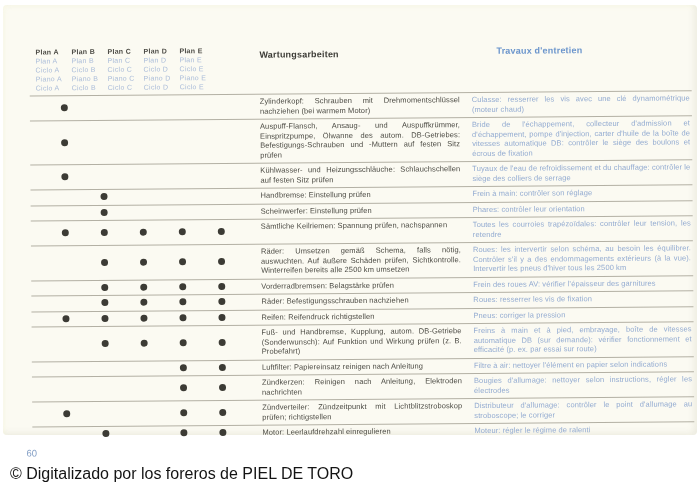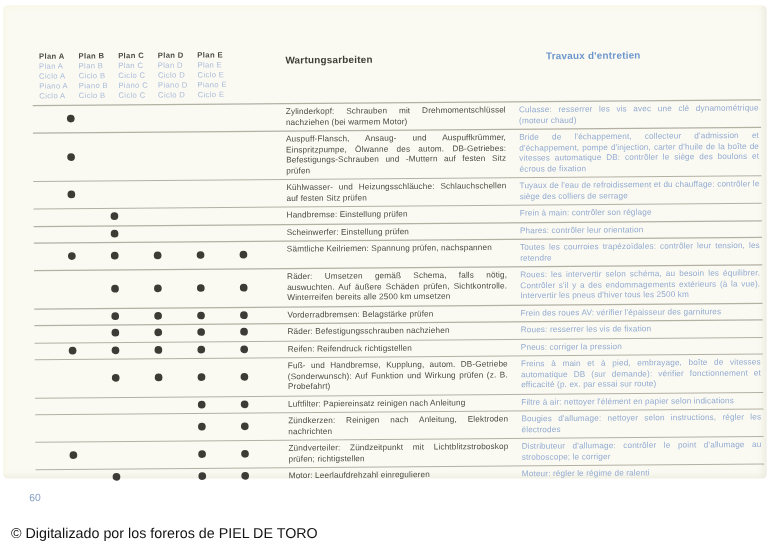--- a/index.html
+++ b/index.html
@@ -25,21 +25,21 @@
   .title-fr { position:absolute; left:495px; top:42px; font-size:9px; font-weight:bold; color:#6b95cc; letter-spacing:0.2px; }
 
   .mtable { position:absolute; left:28px; top:88px; width:662px; }
   .mrow { display:flex; border-top:1px solid #b3b0a4; padding:2px 0 3px; }
   .dots-cell { position:relative; width:230px; flex:none; }
   .dot { position:absolute; top:50%; width:7px; height:7px; margin-top:-3.5px; border-radius:50%; background:#3c3b35; }
   .de-cell { width:200px; flex:none; font-size:7.5px; line-height:9.5px; color:#4c4b44; text-align:justify; letter-spacing:0.1px; }
   .fr-cell { margin-left:12px; width:218px; flex:none; font-size:7.5px; line-height:9.5px; color:#93abd1; text-align:justify; letter-spacing:0.1px; }
 
   .page-num { position:absolute; left:22px; top:440px; font-size:9.5px; color:#85a0c6; }
-  .caption  { position:absolute; left:10px; top:477px; font-size:13px; color:#141414; }
+  .caption  { position:absolute; left:10px; top:465px; font-size:16px; color:#141414; }
 </style>
 </head>
 <body>
 
 <div class="scan-page">
   <div class="page-inner">
 
     <div class="plan-headers" id="plan-headers">
   <div class="plan-col">
     <div class="primary">Plan A</div>

